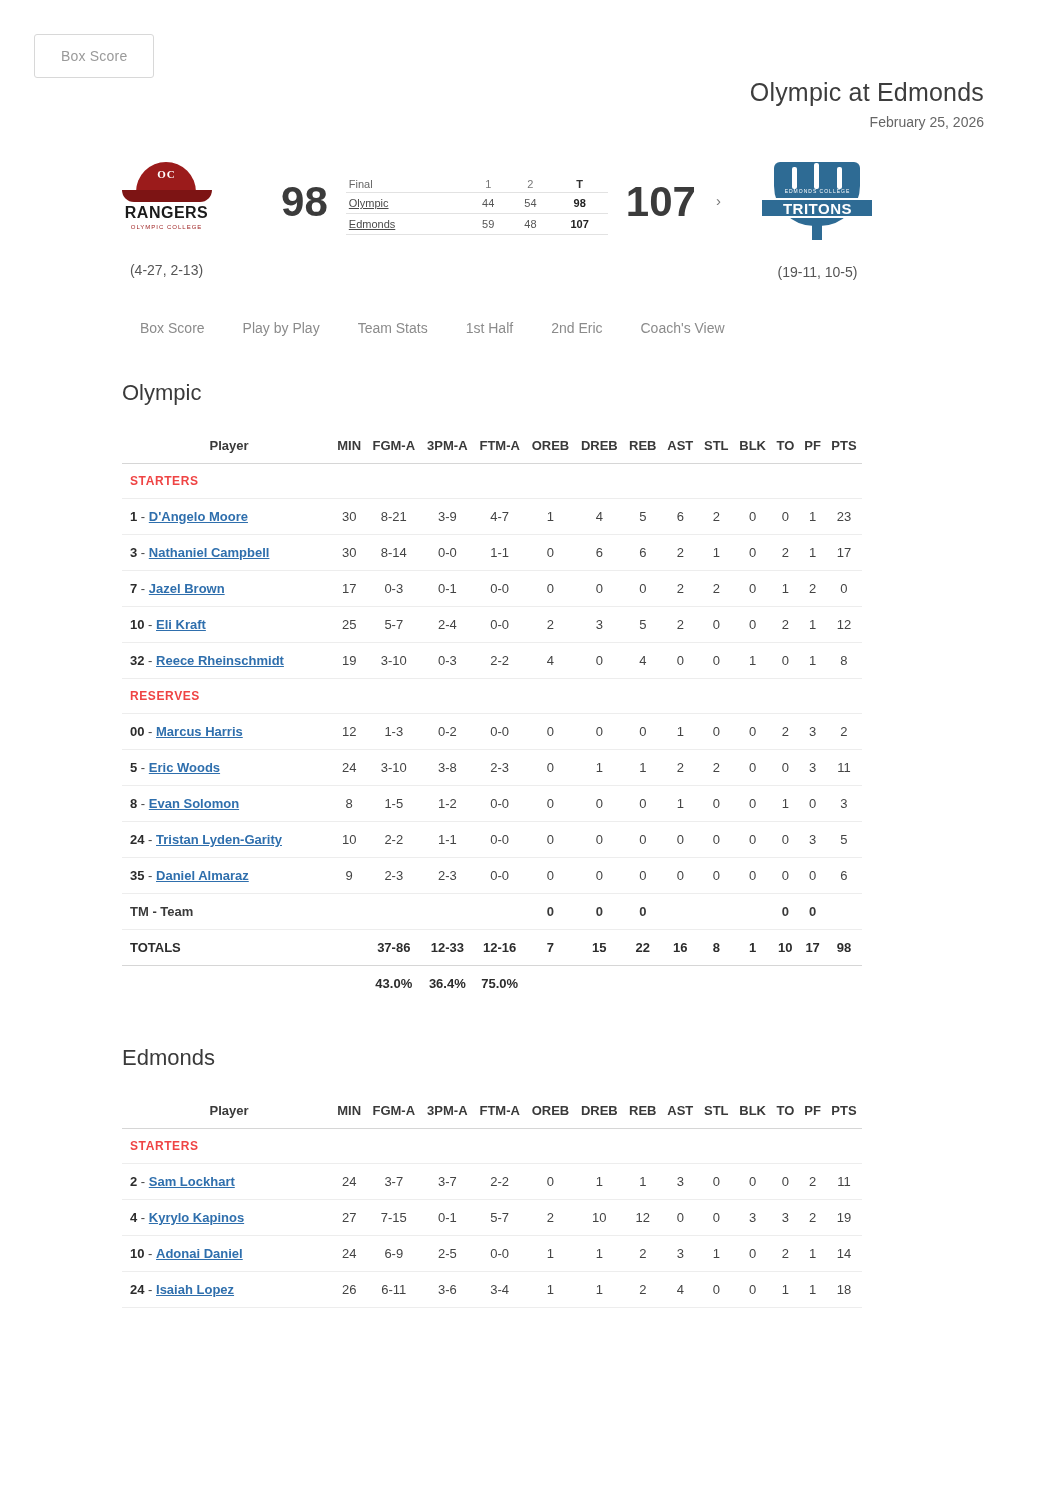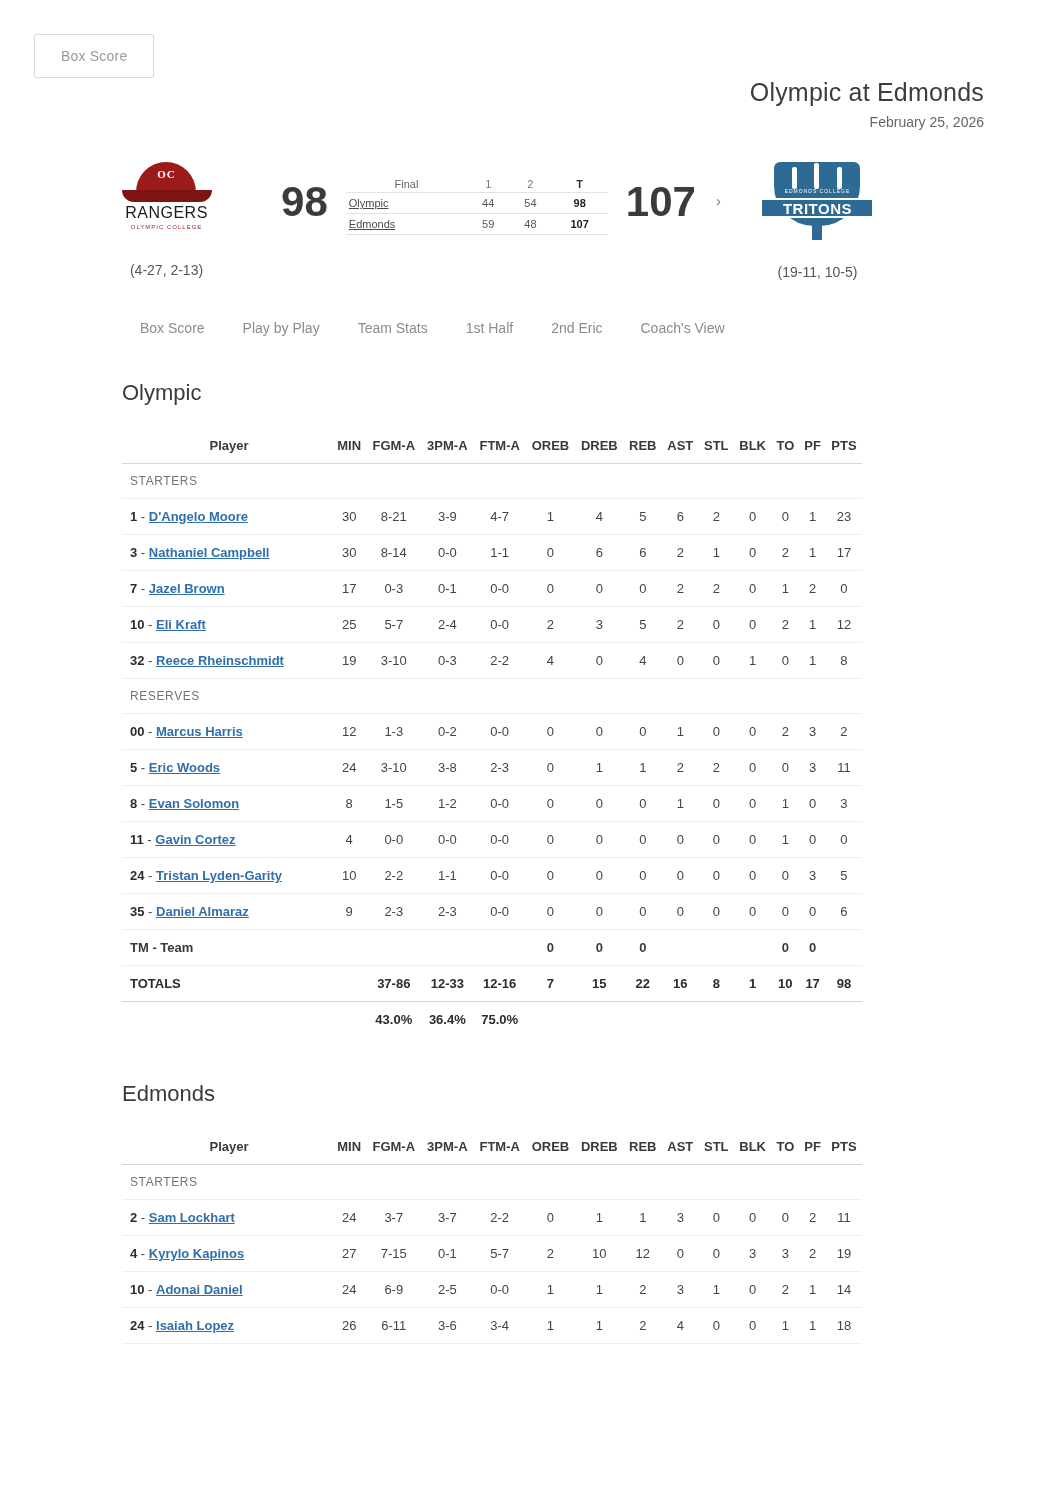--- a/index.html
+++ b/index.html
@@ -87,21 +87,21 @@
   }
   .linescore th {
     font-weight: 400;
     text-align: center;
     padding: 2px 3px;
     font-size: 11px;
     color: #777;
     border-bottom: 1px solid #e2e2e2;
   }
   .linescore th.lbl {
-    text-align: center;
+    text-align: left;
     color: #666;
   }
   .linescore th.total { font-weight: 700; color:#333; }
   .linescore td {
     padding: 4px 3px;
     text-align: center;
     border-bottom: 1px solid #e2e2e2;
     font-size: 11px;
     color: #555;
   }
@@ -146,21 +146,21 @@
     font-size: 11px;
     font-weight: 700;
     letter-spacing: 1px;
     font-family: Liberation Serif, serif;
   }
   .logo-rangers .word {
     position: absolute;
     left: 0; top: 42px; width: 105px;
     text-align: center;
     font-size: 16px;
-    font-weight: 400;
+    font-weight: 700;
     color: #1b1b1b;
     letter-spacing: .5px;
   }
   .logo-rangers .sub {
     position: absolute;
     left: 0; top: 62px; width: 105px;
     text-align: center;
     font-size: 6px;
     color: #9b1b1b;
     letter-spacing: 1px;
@@ -266,22 +266,22 @@
     border-bottom: 1px solid #ededed;
     color: #444;
     font-size: 13px;
   }
   table.box td.player-col {
     text-align: left;
     padding-left: 8px;
   }
   tr.group td {
     font-size: 12px;
-    font-weight: 400;
-    color: #737373;
+    font-weight: 700;
+    color: #ef4444;
     letter-spacing: .6px;
     text-align: left;
     padding-left: 8px;
   }
   .jersey { font-weight: 700; color: #2c2c2c; }
   .pname {
     color: #2f6fad;
     text-decoration: underline;
     font-weight: 700;
   }
@@ -534,36 +534,20 @@
           <td>0</td>
           <td>0</td>
           <td>1</td>
           <td>0</td>
           <td>0</td>
           <td>1</td>
           <td>0</td>
           <td>3</td>
         </tr>
         <tr>
-          <td class="player-col"><span class="jersey">11</span> - <span class="pname">Gavin Cortez</span></td>
-          <td>4</td>
-          <td>0-0</td>
-          <td>0-0</td>
-          <td>0-0</td>
-          <td>0</td>
-          <td>0</td>
-          <td>0</td>
-          <td>0</td>
-          <td>0</td>
-          <td>0</td>
-          <td>1</td>
-          <td>0</td>
-          <td>0</td>
-        </tr>
-        <tr>
           <td class="player-col"><span class="jersey">24</span> - <span class="pname">Tristan Lyden-Garity</span></td>
           <td>10</td>
           <td>2-2</td>
           <td>1-1</td>
           <td>0-0</td>
           <td>0</td>
           <td>0</td>
           <td>0</td>
           <td>0</td>
           <td>0</td>

